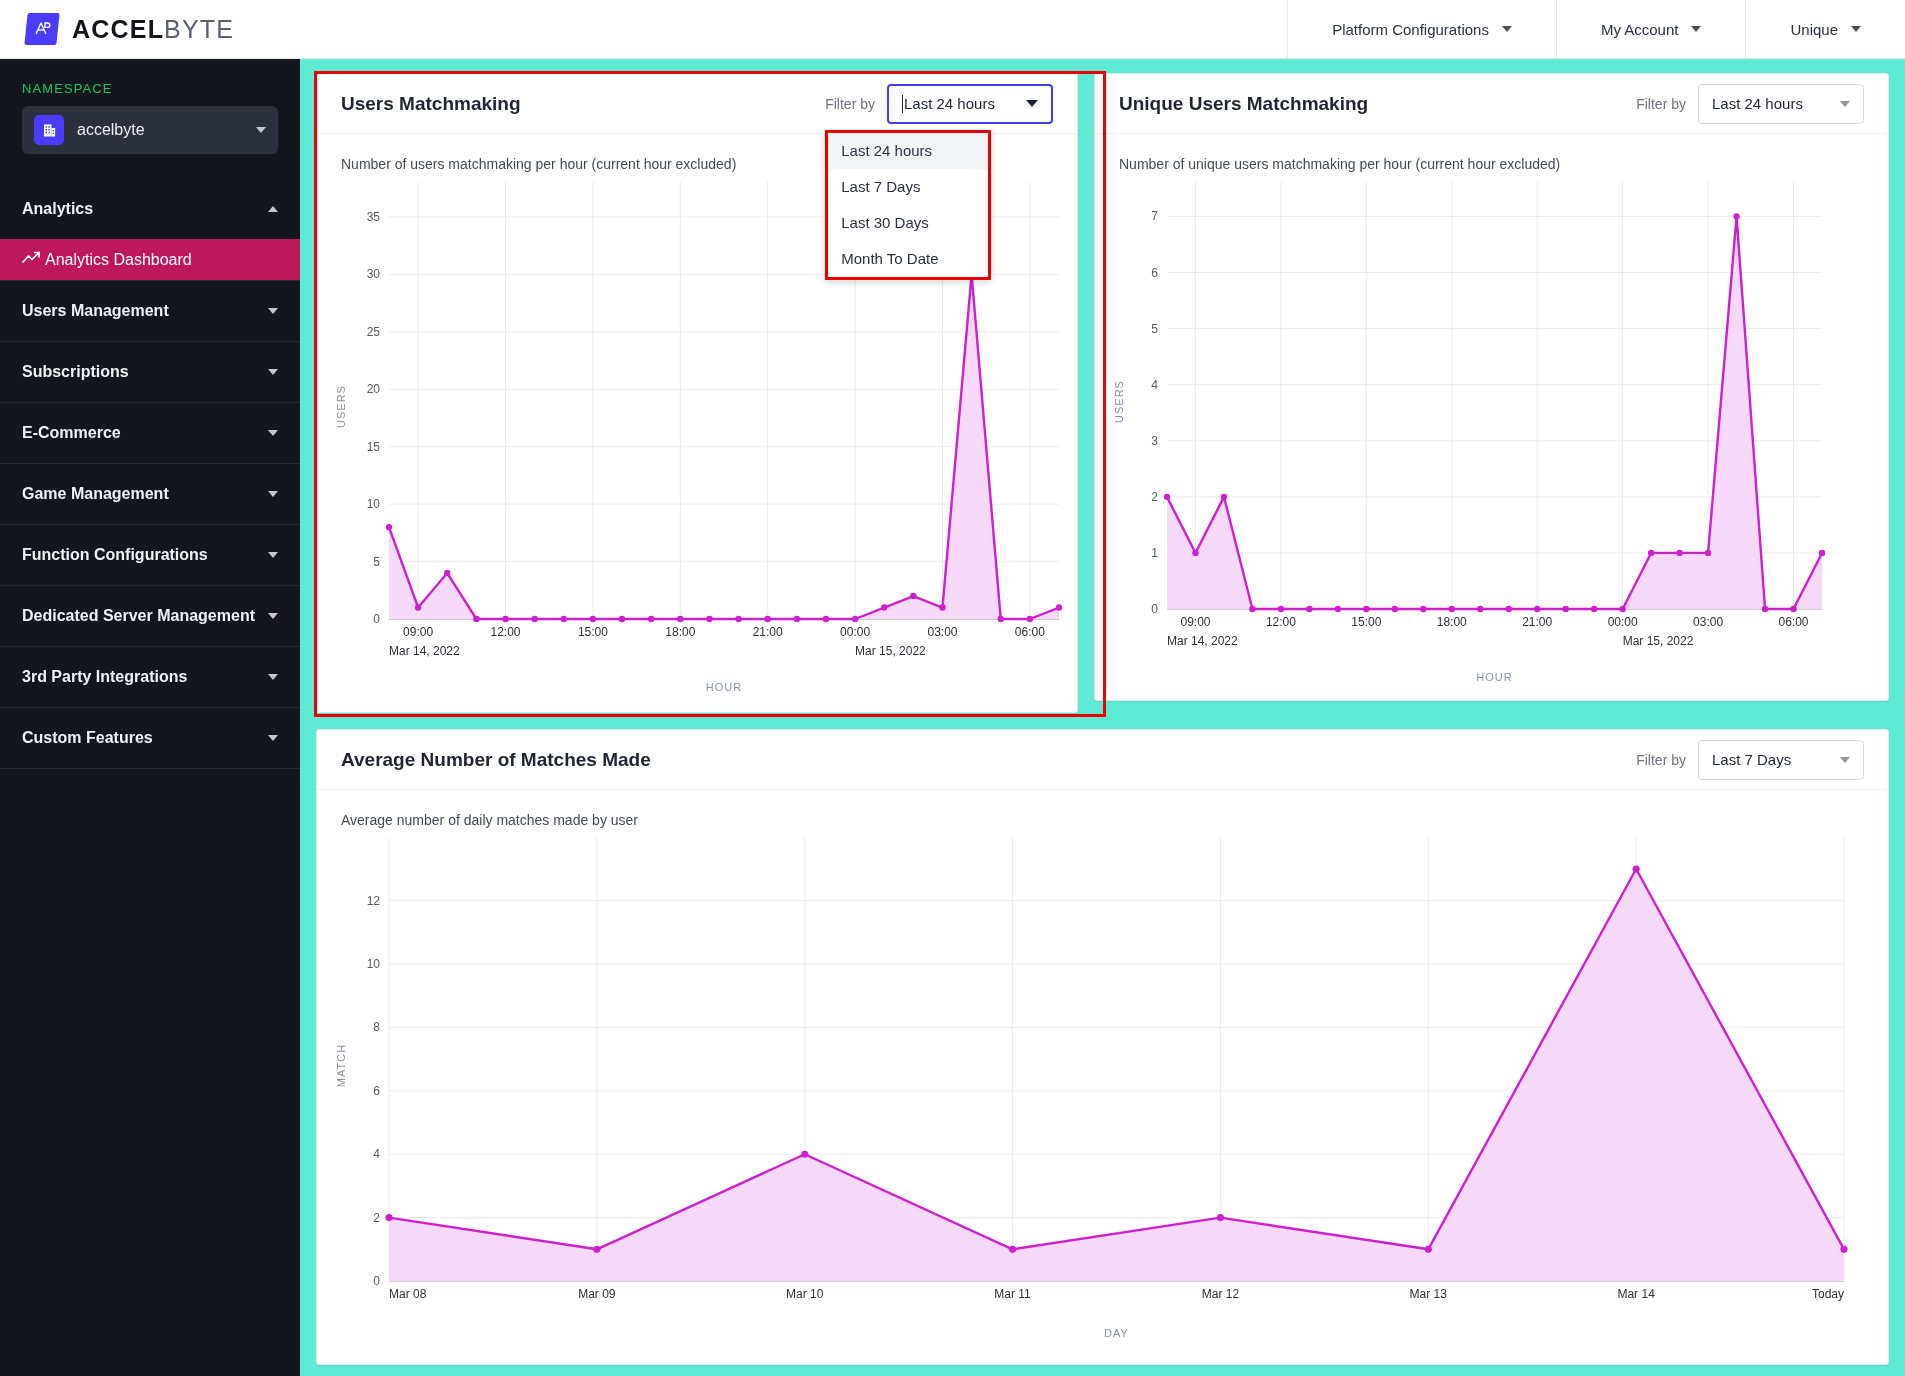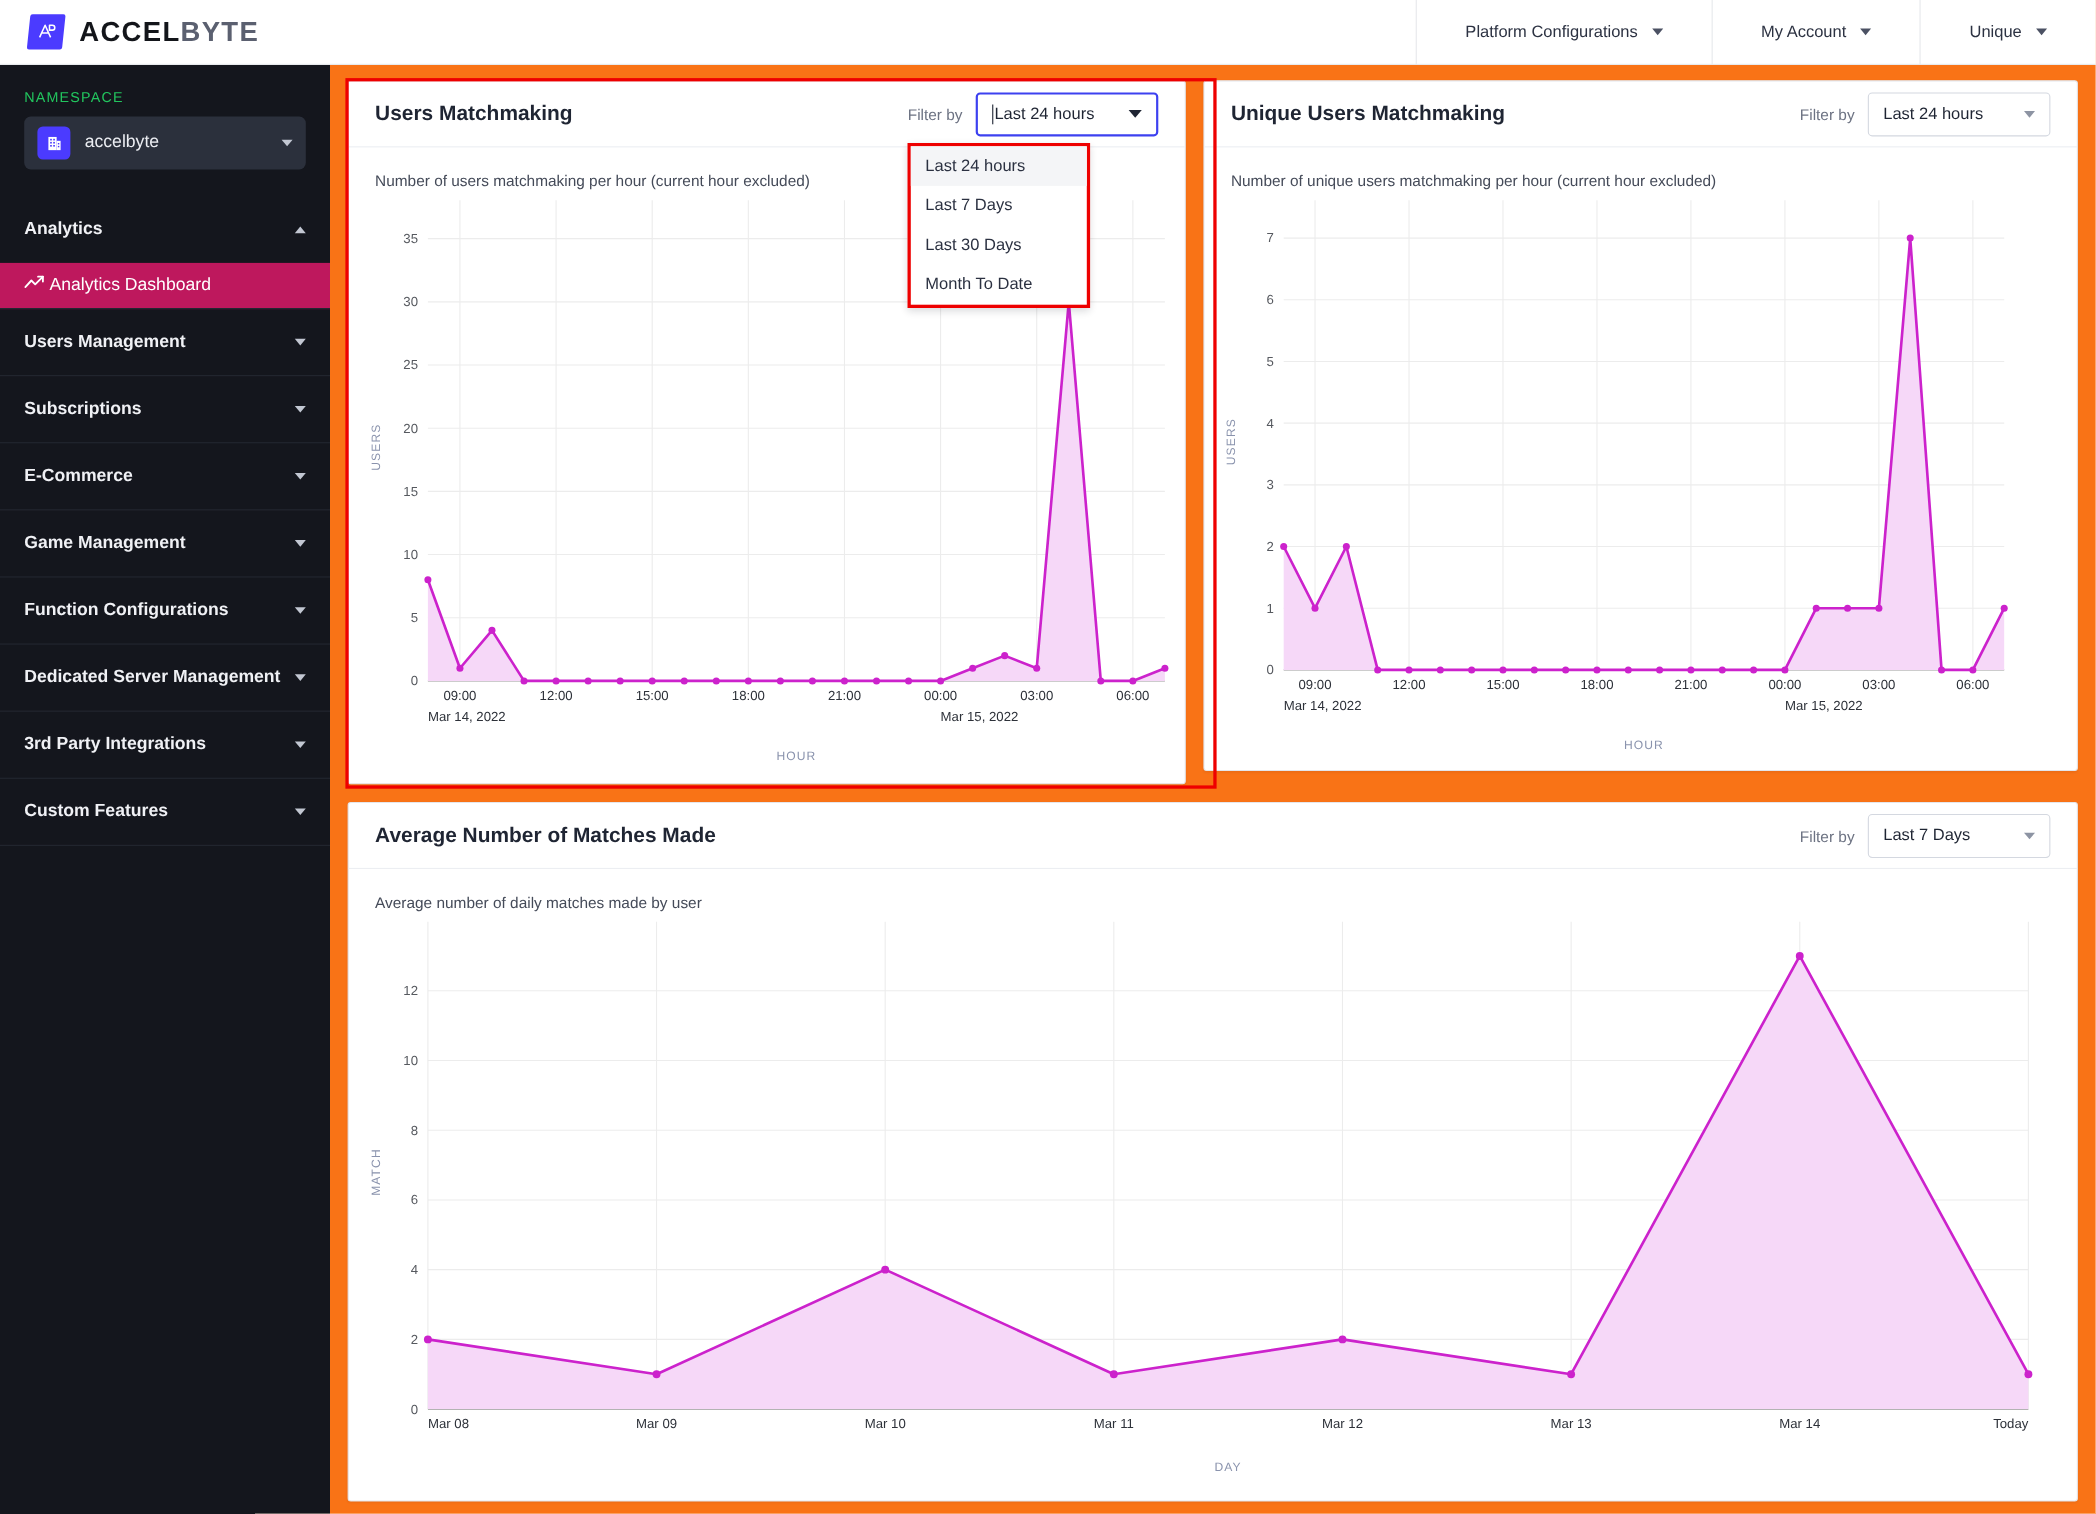--- a/index.html
+++ b/index.html
@@ -16,21 +16,21 @@
     display: flex; align-items: center; z-index: 20;
   }
   .brand { display: flex; align-items: center; gap: 14px; padding-left: 26px; }
   .brand-mark {
     width: 32px; height: 32px; background: #4b3bff;
     display: flex; align-items: center; justify-content: center;
     transform: skewX(-6deg); border-radius: 2px;
   }
   .brand-mark svg { transform: skewX(6deg); }
   .brand-text { font-size: 25px; letter-spacing: 1.2px; color: #13151a; font-weight: 400; }
-  .brand-text .light { color: #5b6070; font-weight: bold; }
+  .brand-text .light { color: #5b6070; }
   .topbar-right { margin-left: auto; display: flex; align-items: stretch; height: 59px; }
   .top-item {
     display: flex; align-items: center; gap: 13px; padding: 0 44px;
     border-left: 1px solid #e6e8ec; font-size: 15px; color: #2c3242; cursor: pointer;
   }
   .caret { width: 0; height: 0; border-left: 5px solid transparent; border-right: 5px solid transparent; border-top: 6px solid #4b5163; }
   
   .sidebar {
     position: absolute; top: 59px; left: 0; width: 300px; height: 1317px;
     background: #14161d; color: #e9eaee; z-index: 10;
@@ -54,21 +54,21 @@
   .nav-group .chev { margin-left: auto; }
   .nav-group.no-border { border-bottom: none; }
   .nav-sub {
     height: 42px; display: flex; align-items: center; gap: 4px; padding: 0 22px;
     font-size: 16px; color: #ffffff; background: #be185d; cursor: pointer;
     border-bottom: 1px solid #232731;
   }
   
   .main {
     position: absolute; top: 59px; left: 300px; width: 1605px; height: 1317px;
-    background: #f97316; padding: 14px 16px; overflow: hidden;
+    background: #5eead4; padding: 14px 16px; overflow: hidden;
   }
   .row { display: flex; gap: 16px; }
   .card {
     background: #fff; border: 1px solid #e4e6eb; border-radius: 3px;
     box-shadow: 0 1px 2px rgba(20,25,40,.05);
     position: relative;
   }
   .card-head {
     height: 60px; display: flex; align-items: center; padding: 0 24px;
     border-bottom: 1px solid #eceef2;

